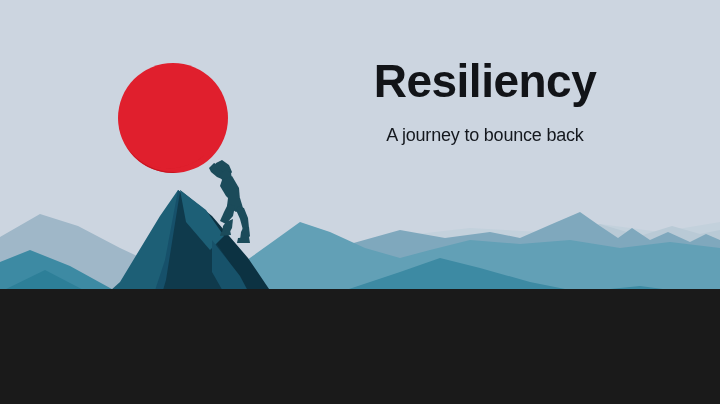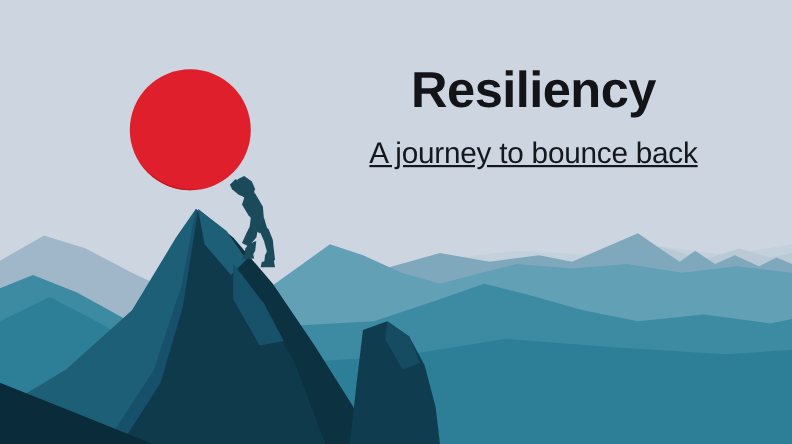--- a/index.html
+++ b/index.html
@@ -3,21 +3,21 @@
 <meta charset="utf-8">
 <style>
   html, body {
     margin: 0;
     padding: 0;
     background: #1a1a1a;
   }
   #slide {
     position: relative;
     width: 720px;
-    height: 404px;
+    height: 289px;
     overflow: hidden;
     font-family: "Liberation Sans", sans-serif;
     background: #a16207;
     user-select: none;
   }
   #scene {
     position: absolute;
     inset: 0;
     width: 720px;
     height: 404px;
@@ -36,28 +36,27 @@
     font-size: 46px;
     font-weight: bold;
     letter-spacing: -0.5px;
     color: #121418;
     line-height: 1.0;
     margin: 0;
     white-space: nowrap;
   }
   .subtitle {
     font-family: "Liberation Sans", sans-serif;
-    font-size: 27px;
+    font-size: 18px;
     font-weight: normal;
     letter-spacing: -0.2px;
     color: #14181e;
     line-height: 1.0;
     margin: 22px 0 0 0;
     white-space: nowrap;
-    text-decoration: underline;
   }
 </style>
 </head>
 <body>
 
 <div id="slide">
 
   <svg id="scene" viewBox="0 0 720 404" preserveAspectRatio="none">
 
     <rect x="0" y="0" width="720" height="404" fill="#ccd5e0"></rect>

